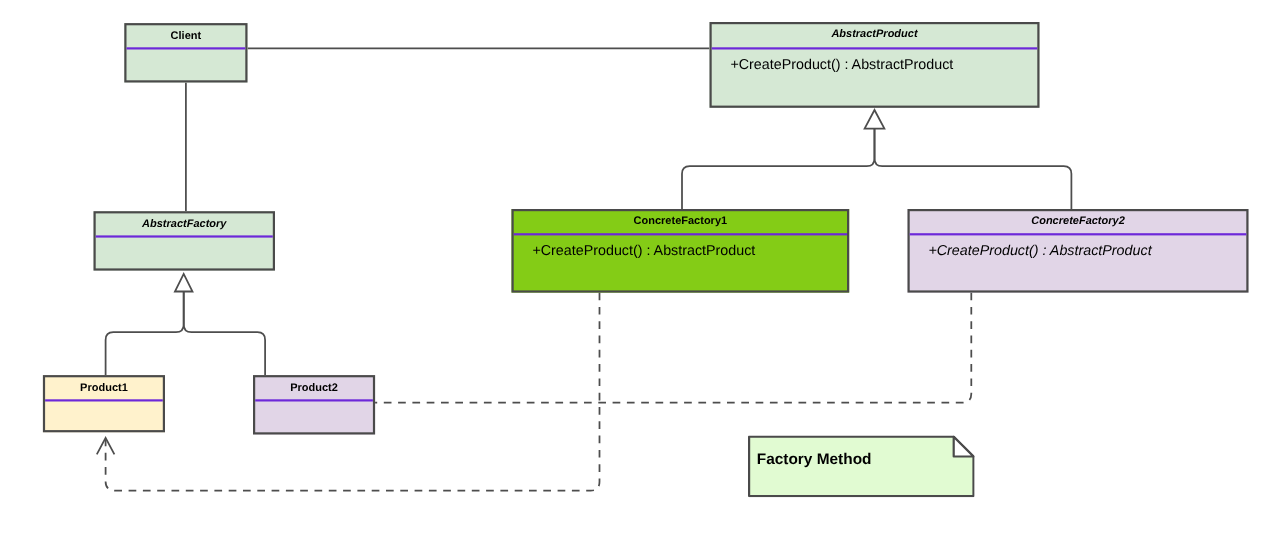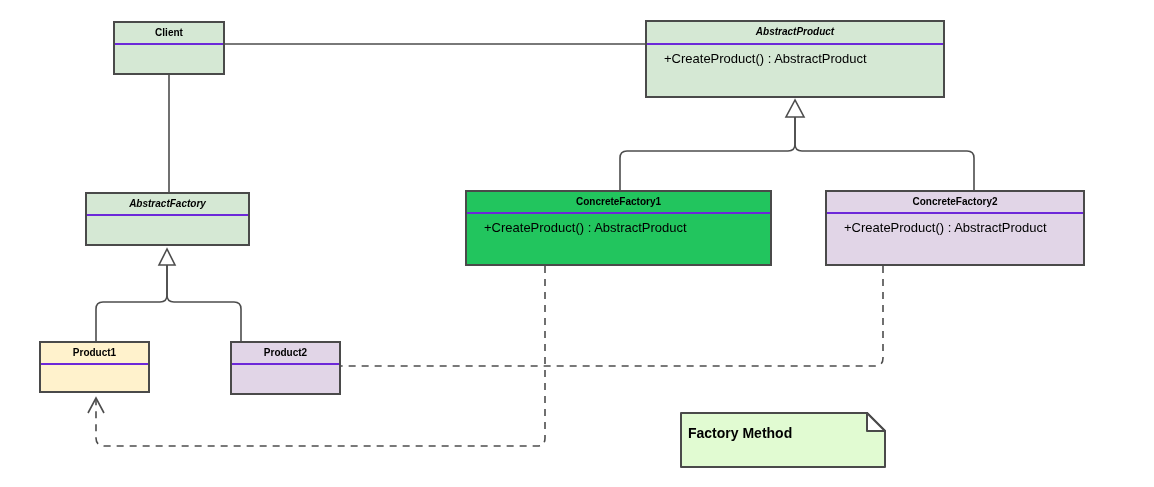--- a/index.html
+++ b/index.html
@@ -27,21 +27,21 @@
     flex:0 0 auto;
   }
   .uml-title.tall{height:23px;line-height:20px;}
   .uml-title.italic{font-style:italic;}
   .uml-body{flex:1 1 auto;}
   .uml-method{
     font-size:13px;color:#000;
     padding:6px 0 0 17px;
     white-space:nowrap;
   }
-  .note-wrap{position:absolute;left:680px;top:396px;width:206px;height:56px;z-index:2;margin-top:16px;}
+  .note-wrap{position:absolute;left:680px;top:396px;width:206px;height:56px;z-index:2;}
   .note-text{
     position:absolute;left:8px;top:13px;
     font-size:14px;font-weight:bold;color:#000;
   }
 </style>
 </head>
 <body>
 
 <div id="canvas">
 
@@ -78,28 +78,28 @@
     <div class="uml-body">
       <div class="uml-method">+CreateProduct() : AbstractProduct</div>
     </div>
   </div>
 
   <div class="uml-class" style="left:85px;top:192px;width:165px;height:54px;background:#d5e8d4;">
     <div class="uml-title italic">AbstractFactory</div>
     <div class="uml-body"></div>
   </div>
 
-  <div class="uml-class" style="left:465px;top:190px;width:307px;height:76px;background:#22c55e;">
+  <div class="uml-class" style="left:465px;top:190px;width:307px;height:76px;background:#84cc16;">
     <div class="uml-title">ConcreteFactory1</div>
     <div class="uml-body">
       <div class="uml-method">+CreateProduct() : AbstractProduct</div>
     </div>
   </div>
 
-  <div class="uml-class" style="left:825px;top:190px;width:260px;height:76px;background:#e1d5e7;">
+  <div class="uml-class" style="left:825px;top:190px;width:310px;height:76px;background:#e1d5e7;font-style:italic;">
     <div class="uml-title">ConcreteFactory2</div>
     <div class="uml-body">
       <div class="uml-method">+CreateProduct() : AbstractProduct</div>
     </div>
   </div>
 
   <div class="uml-class" style="left:39px;top:341px;width:111px;height:52px;background:#fff2cc;">
     <div class="uml-title">Product1</div>
     <div class="uml-body"></div>
   </div>

